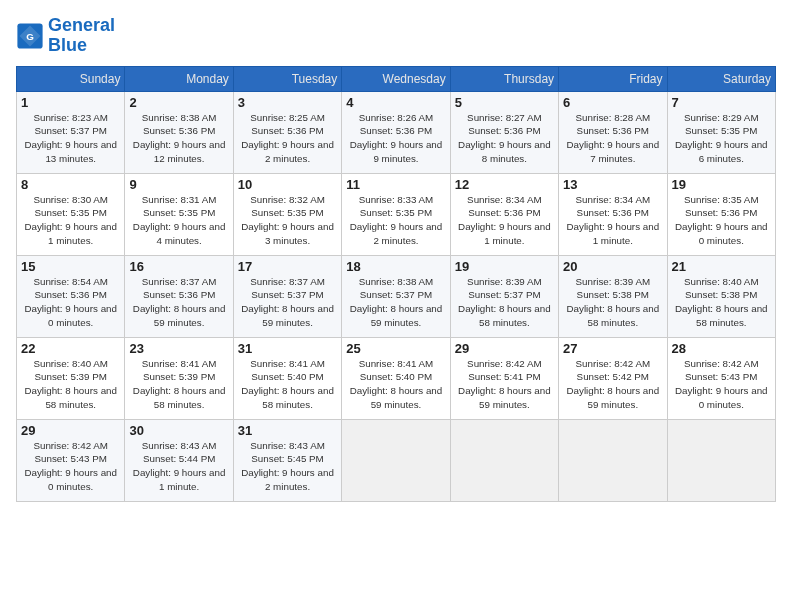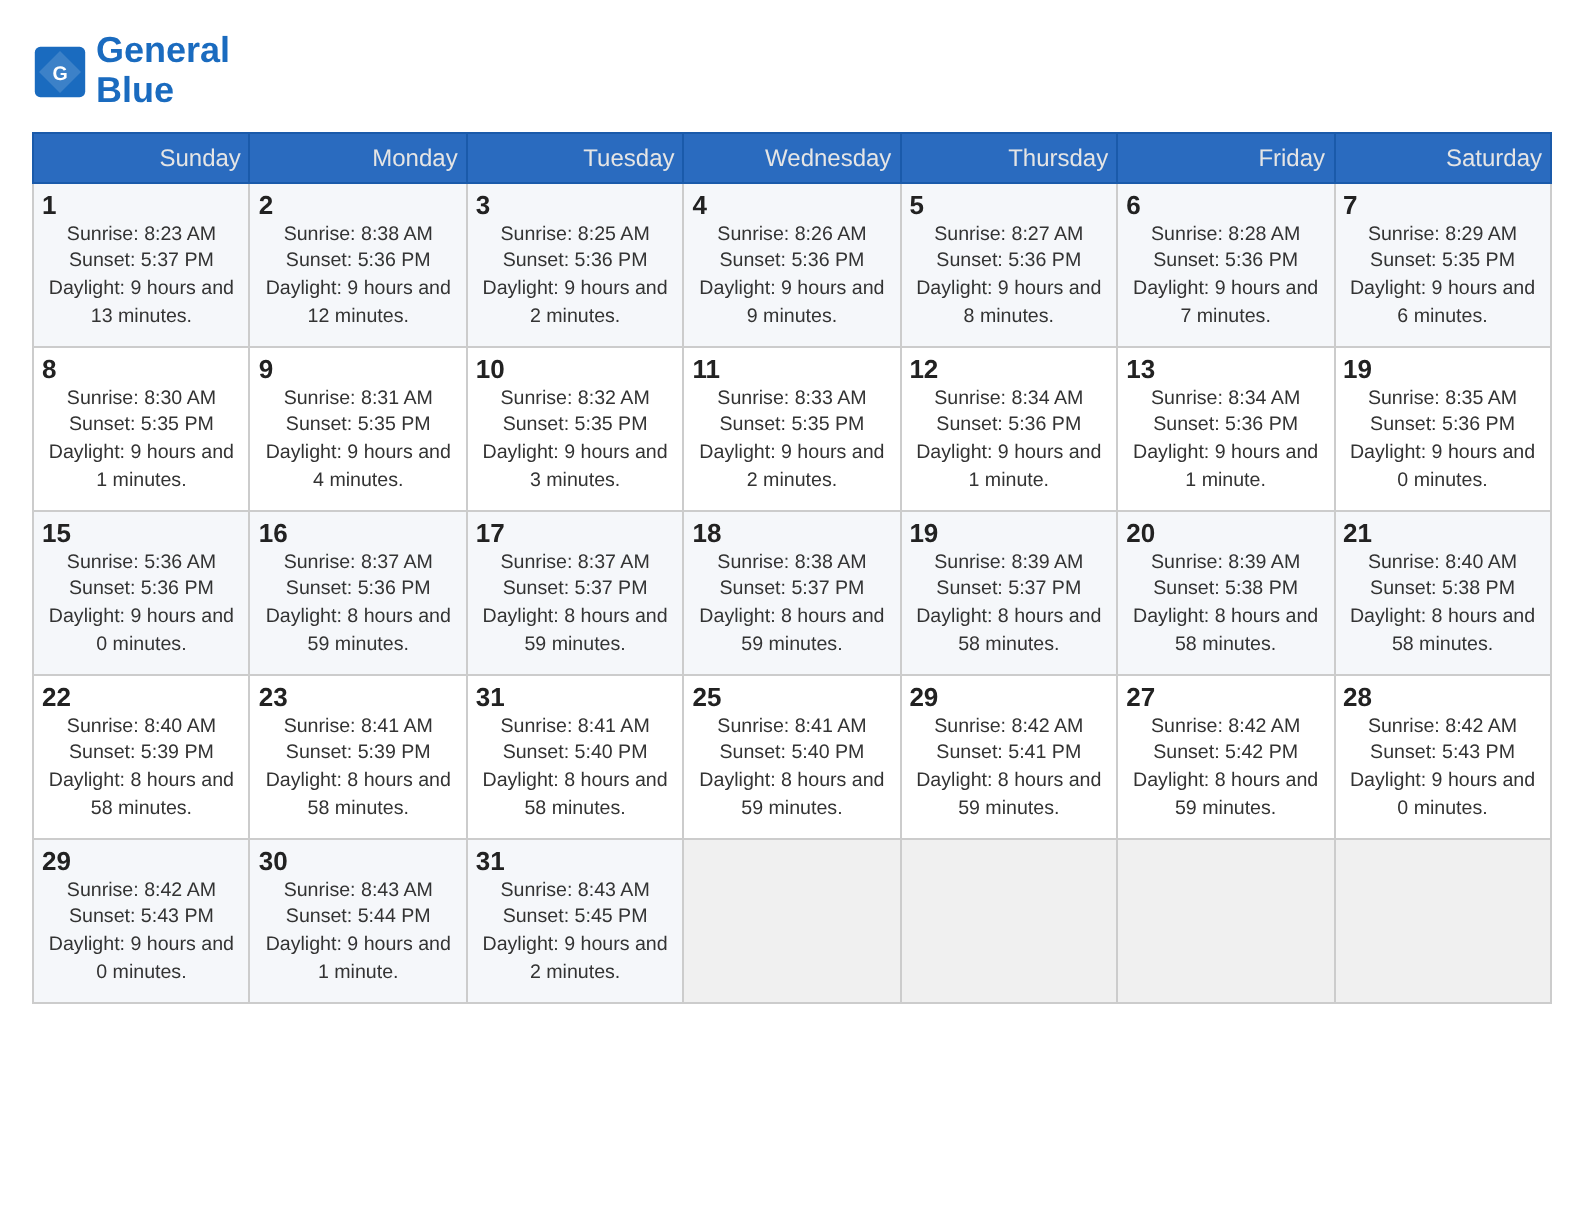--- a/index.html
+++ b/index.html
@@ -251,21 +251,21 @@
           <div>Sunrise: 8:35 AM</div>
           <div>Sunset: 5:36 PM</div>
           <div>Daylight: 9 hours and 0 minutes.</div>
         </div>
       </td>
         </tr>
         <tr>
           <td>
         <span class="day-number">15</span>
         <div class="day-info">
-          <div>Sunrise: 5:36 AM</div>
+          <div>Sunrise: 8:54 AM</div>
           <div>Sunset: 5:36 PM</div>
           <div>Daylight: 9 hours and 0 minutes.</div>
         </div>
       </td>
           <td>
         <span class="day-number">16</span>
         <div class="day-info">
           <div>Sunrise: 8:37 AM</div>
           <div>Sunset: 5:36 PM</div>
           <div>Daylight: 8 hours and 59 minutes.</div>

